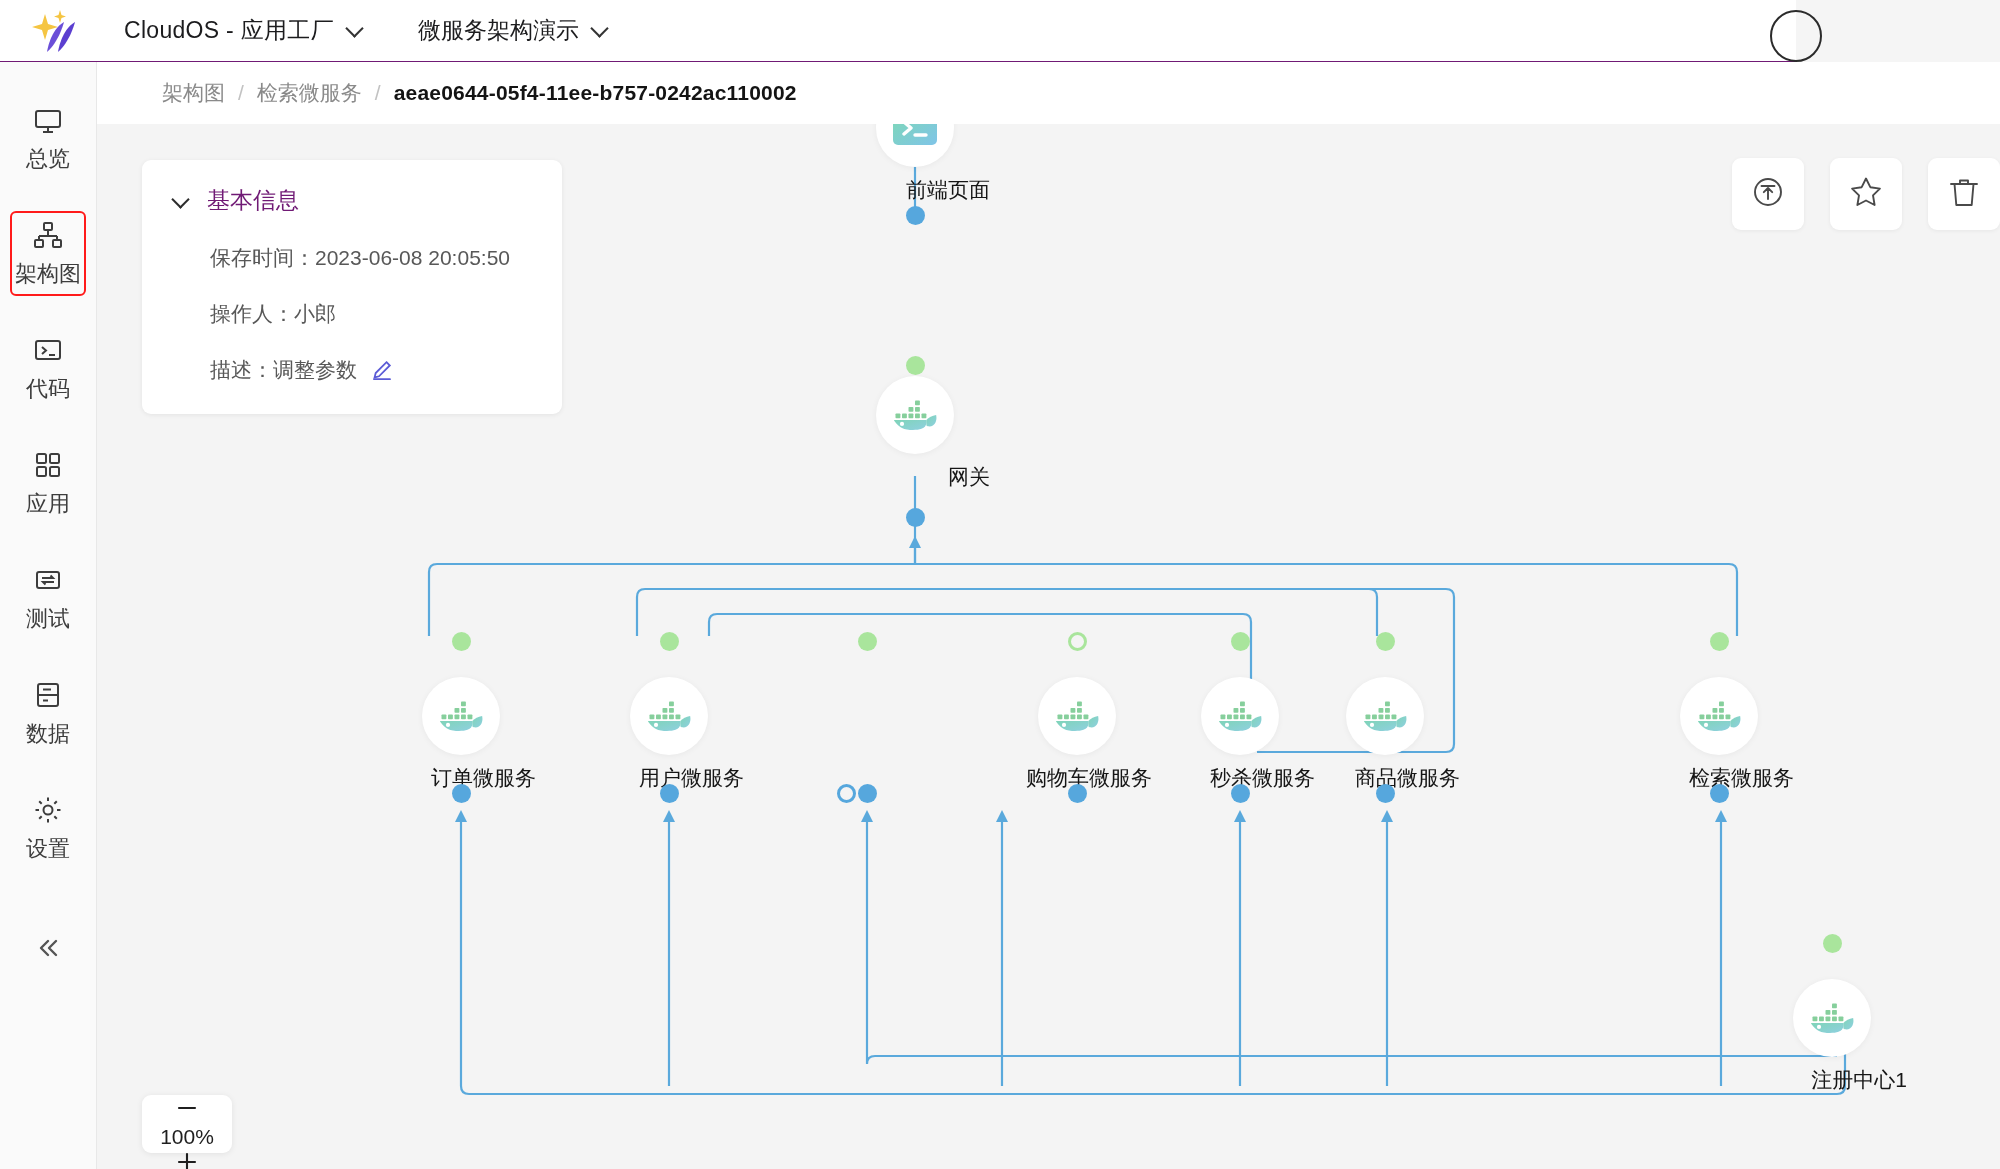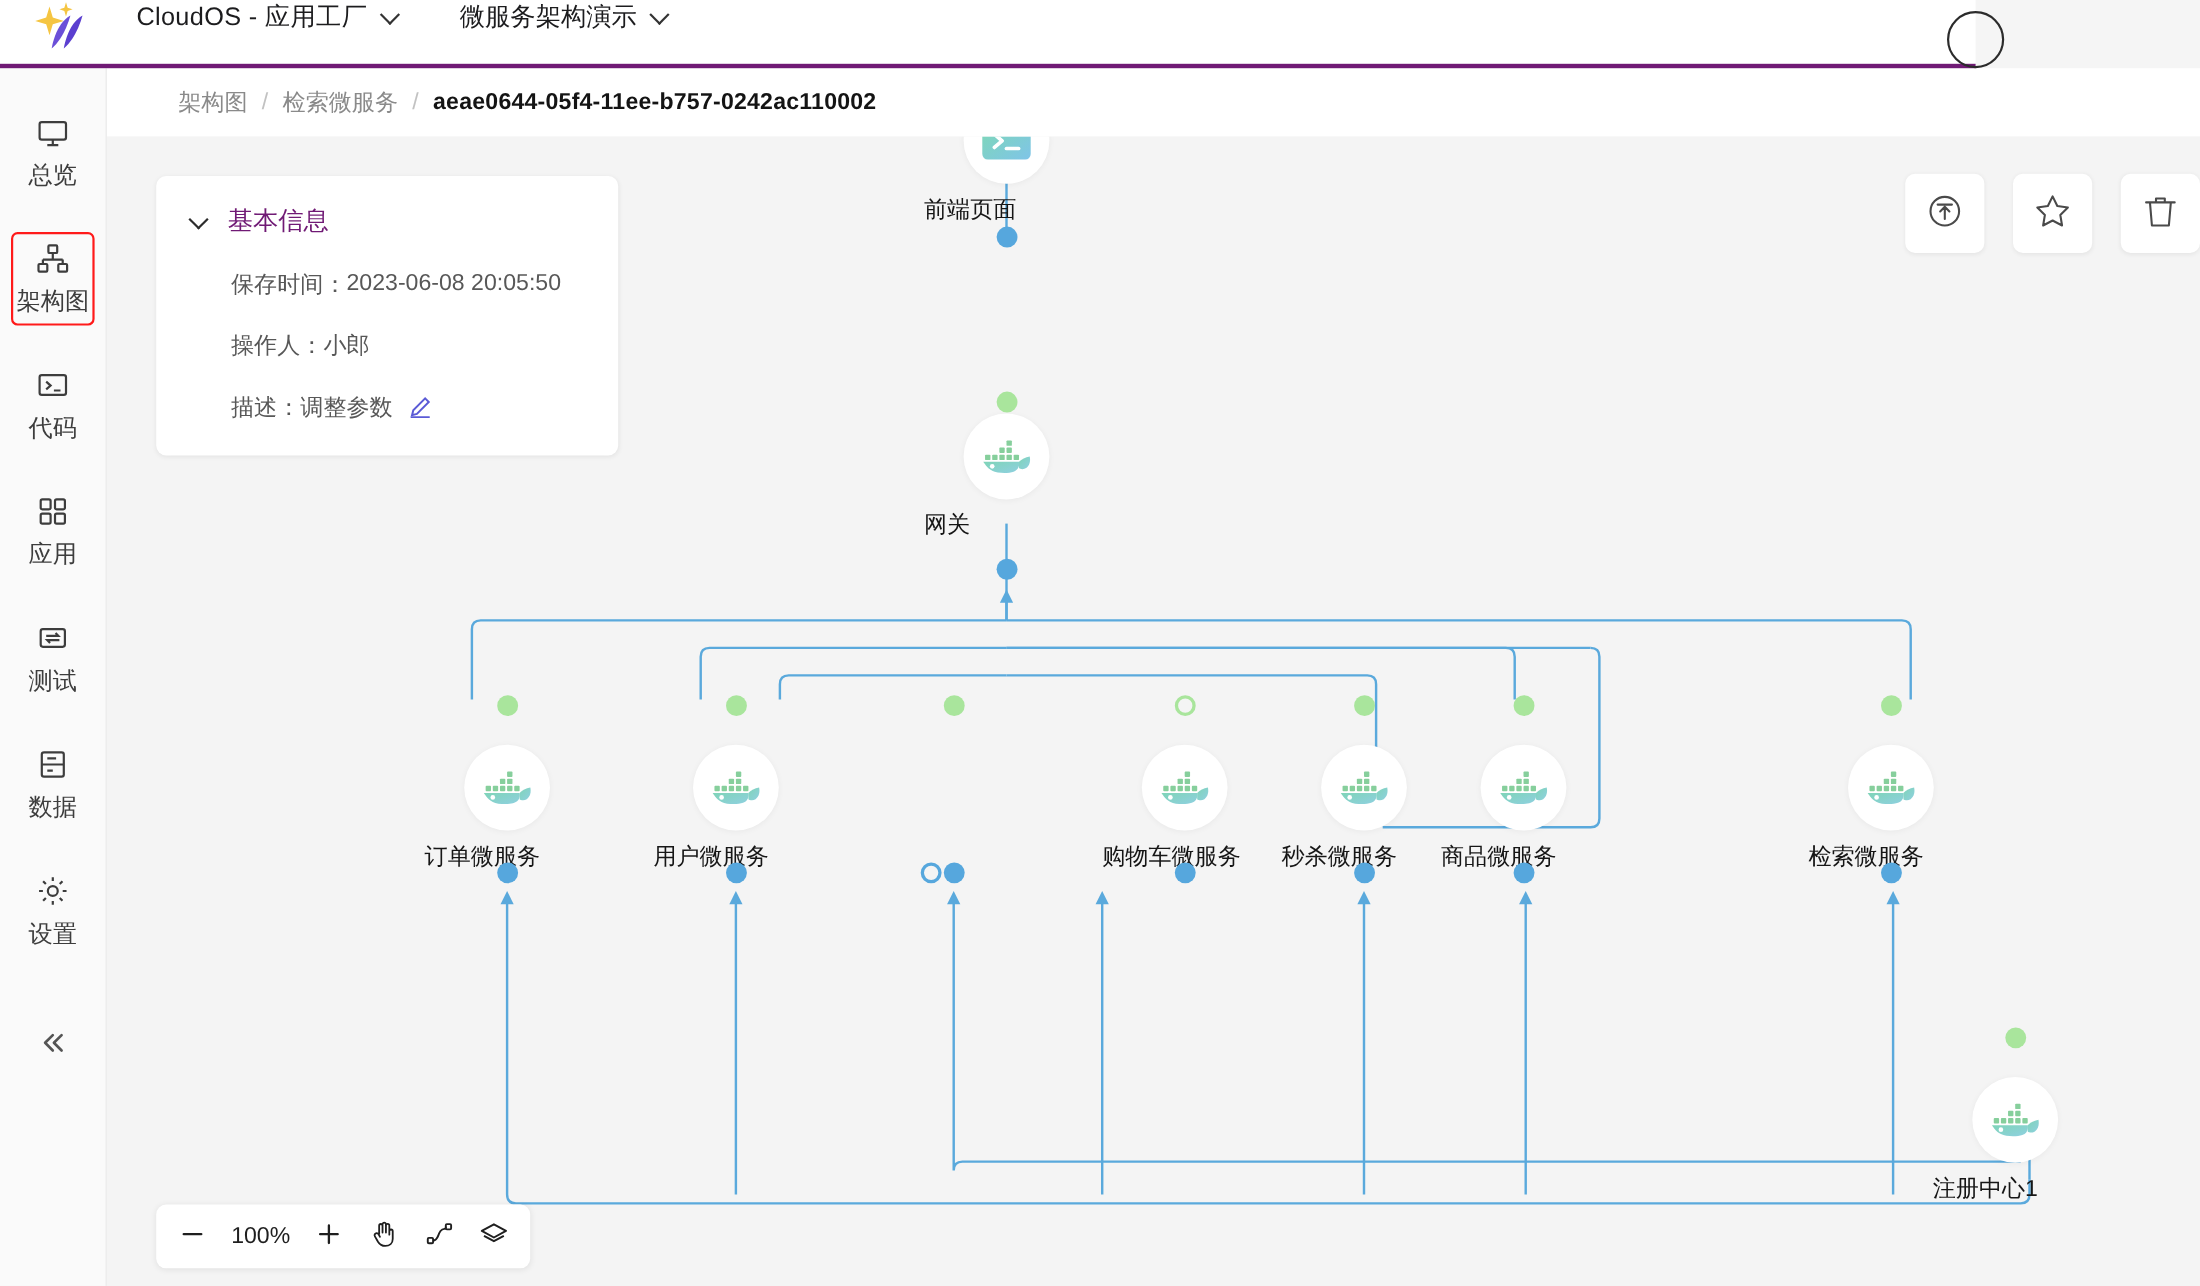--- a/index.html
+++ b/index.html
@@ -5,22 +5,22 @@
   * { box-sizing: border-box; margin: 0; padding: 0; }
   html, body {
     width: 2000px; height: 1169px;
     font-family: "Liberation Sans", "DejaVu Sans", sans-serif;
     background: #f5f5f5; overflow: hidden;
   }
 
   
   .topbar {
     position: absolute; top: 0; left: 0; width: 1796px; height: 62px;
-    background: #ffffff; display: flex; align-items: flex-start;
-    border-bottom: 4px solid #701a75; z-index: 40;
+    background: #ffffff; display: flex; align-items: center;
+    border-bottom: 1px solid #701a75; z-index: 40;
   }
   .brand-logo { width: 64px; margin-left: 22px; display: flex; align-items: center; justify-content: center; }
   .topbar-title {
     margin-left: 38px; font-size: 23px; color: #1c1c1e; letter-spacing: .3px;
     display: flex; align-items: center; gap: 13px; cursor: pointer;
   }
   .topbar-sub {
     margin-left: 56px; font-size: 23px; color: #1c1c1e;
     display: flex; align-items: center; gap: 13px; cursor: pointer;
   }
@@ -88,40 +88,40 @@
 
   
   .actions { position: absolute; right: 0px; top: 34px; display: flex; gap: 26px; z-index: 14; }
   .act-btn {
     width: 72px; height: 72px; background: #fff; border-radius: 9px;
     display: flex; align-items: center; justify-content: center;
     box-shadow: 0 1px 4px rgba(0,0,0,.06); cursor: pointer;
   }
 
   
-  .node { position: absolute; width: 150px; text-align: left; z-index: 10; }
+  .node { position: absolute; width: 150px; text-align: right; z-index: 10; }
   .node-circle {
     width: 78px; height: 78px; border-radius: 50%; background: #fff; margin: 0 auto;
     display: flex; align-items: center; justify-content: center;
     box-shadow: 0 1px 6px rgba(0,0,0,.05); cursor: pointer;
   }
   .node-label { margin-top: 9px; font-size: 21px; color: #161616; white-space: nowrap; }
 
   
   .port { position: absolute; border-radius: 50%; z-index: 11; }
   .port-in  { width: 19px; height: 19px; background: #a9e59c; }
   .port-in-hollow { width: 19px; height: 19px; background: #f4f4f4; border: 3px solid #a9e59c; }
   .port-out { width: 19px; height: 19px; background: #56a7dd; }
   .port-out-hollow { width: 19px; height: 19px; background: #f4f4f4; border: 3px solid #56a7dd; }
 
   
   .zoombar {
     position: absolute; left: 45px; bottom: 16px; height: 58px;
     background: #fff; border-radius: 9px; display: flex; align-items: center;
-    padding: 0 8px; box-shadow: 0 1px 6px rgba(0,0,0,.08); z-index: 20;
+    padding: 0 8px; box-shadow: 0 1px 6px rgba(0,0,0,.08); z-index: 20; flex-direction: column;
   }
   .zb-btn {
     width: 50px; height: 50px; display: flex; align-items: center;
     justify-content: center; cursor: pointer; border-radius: 6px;
   }
   .zb-pct { font-size: 21px; color: #1f1f1f; padding: 0 10px; min-width: 74px; text-align: center; }
 </style>
 </head>
 <body>
 

